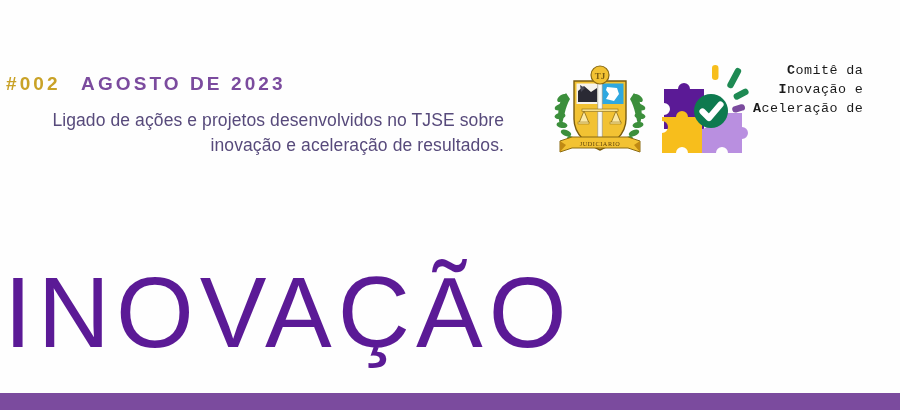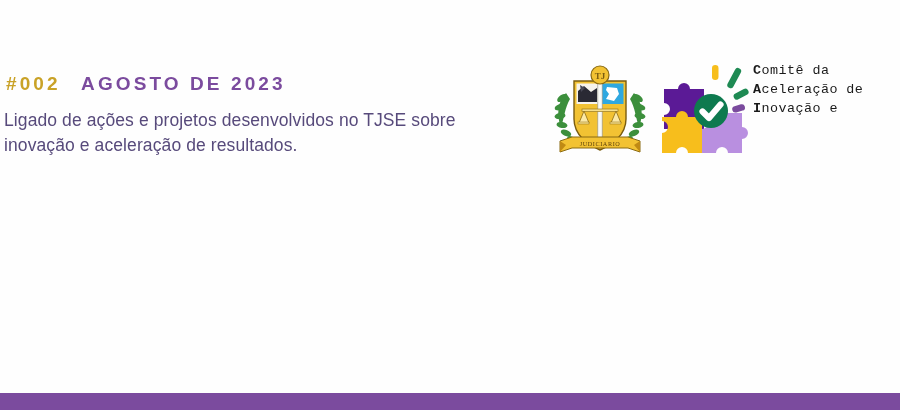--- a/index.html
+++ b/index.html
@@ -11,20 +11,21 @@
   body {
     font-family: "Liberation Sans", sans-serif;
   }
 
   #page {
     position: relative;
     width: 900px;
     height: 410px;
     background: #FEFEFE;
     overflow: hidden;
+    text-align: right;
   }
 
   
   .issue-line {
     position: absolute;
     left: 6px;
     top: 74px;
     font-size: 19px;
     font-weight: bold;
     letter-spacing: 3.1px;
@@ -119,20 +120,21 @@
 
 <div id="page">
 
   <div class="issue-line">
     <span class="issue-number">#002</span>
     <span style="display:inline-block;width:12px"></span><span class="issue-date">AGOSTO DE 2023</span>
   </div>
 
   <div class="subtitle">Ligado de ações e projetos desenvolvidos no TJSE sobre inovação e aceleração de resultados.</div>
 
+  <div class="title-sub">INOVAÇÃO</div>
 
   <div class="logo-cluster">
 
     <svg class="coat-of-arms" viewBox="0 0 96 104">
 
       <g fill="#3C8F3C">
         <path d="M14 36 C6 44 4 58 9 70 C12 62 13 50 18 42 Z"></path>
         <ellipse cx="10" cy="41" rx="5.5" ry="3" transform="rotate(-35 10 41)"></ellipse>
         <ellipse cx="8" cy="50" rx="5.5" ry="3" transform="rotate(-20 8 50)"></ellipse>
         <ellipse cx="8" cy="59" rx="5.5" ry="3" transform="rotate(-8 8 59)"></ellipse>
@@ -190,21 +192,21 @@
       <path d="M48.5 52.5 L55 59 L66.5 45.5" fill="none" stroke="#FFFFFF" stroke-width="6.2" stroke-linecap="round" stroke-linejoin="round"></path>
 
       <rect x="58" y="6" width="6.5" height="15" rx="3.2" fill="#F7BE1C"></rect>
       <rect x="77" y="8" width="6.5" height="22" rx="3.2" fill="#1E8A53" transform="rotate(28 80 19)"></rect>
       <rect x="84" y="27" width="6.5" height="16" rx="3.2" fill="#1E8A53" transform="rotate(62 87 35)"></rect>
       <rect x="82" y="43" width="6.5" height="13" rx="3.2" fill="#7B4B9E" transform="rotate(74 85 49)"></rect>
     </svg>
 
     <div class="criar-text">
       <span class="ln"><span class="cap">C</span><span>omitê da</span></span>
+      <span class="ln"><span class="cap">I</span><span>novação e</span></span>
       <span class="ln"><span class="cap">A</span><span>celeração de</span></span>
-      <span class="ln"><span class="cap">I</span><span>novação e</span></span>
     </div>
 
   </div>
 
   <div class="bottom-bar"></div>
 
 </div>
 
 </body></html>

